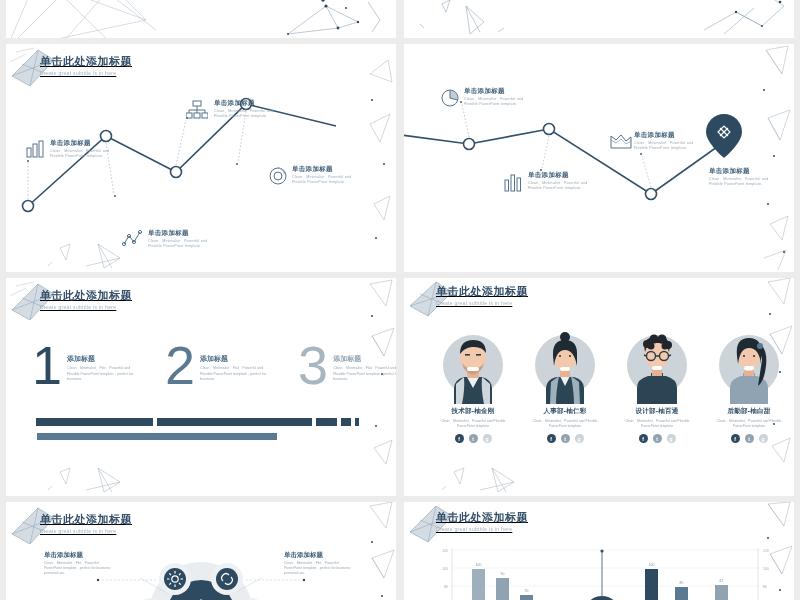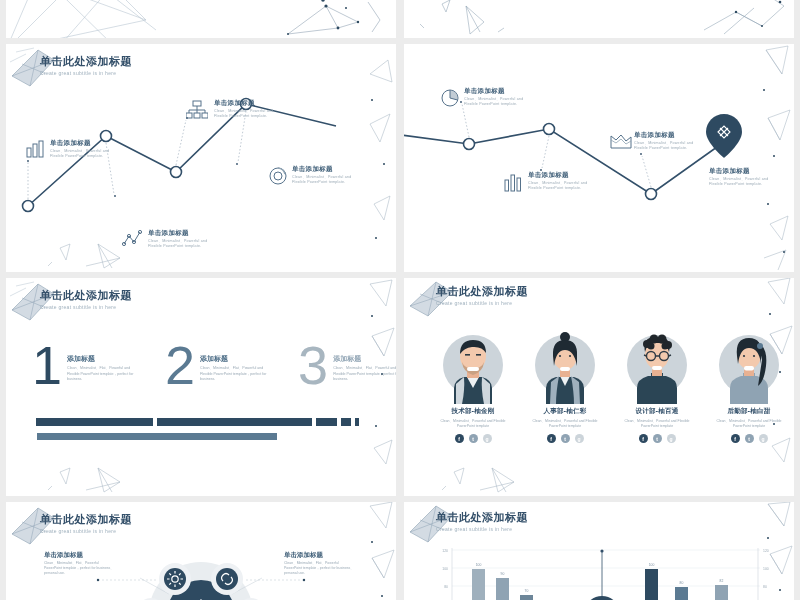--- a/index.html
+++ b/index.html
@@ -20,21 +20,21 @@
   .slide {
     background: #fff;
     position: relative;
     overflow: hidden;
   }
   
   .deco { position: absolute; pointer-events: none; }
   .deco svg { display: block; }
   .corner-logo { position: absolute; left: 2px; top: 2px; width: 52px; height: 44px; }
   
-  .hdr { position: absolute; left: 34px; top: 10px; }
+  .hdr { position: absolute; left: 34px; top: 10px; text-decoration: underline; }
   .hdr .t {
     font-size: 11px; font-weight: bold; color: #34506a;
     letter-spacing: .5px; line-height: 14px;
   }
   .hdr .s {
     font-size: 5px; color: #9fb0bd; letter-spacing: .3px;
     margin-top: 2px; line-height: 7px;
   }
   
   .zz { position: absolute; inset: 0; }

